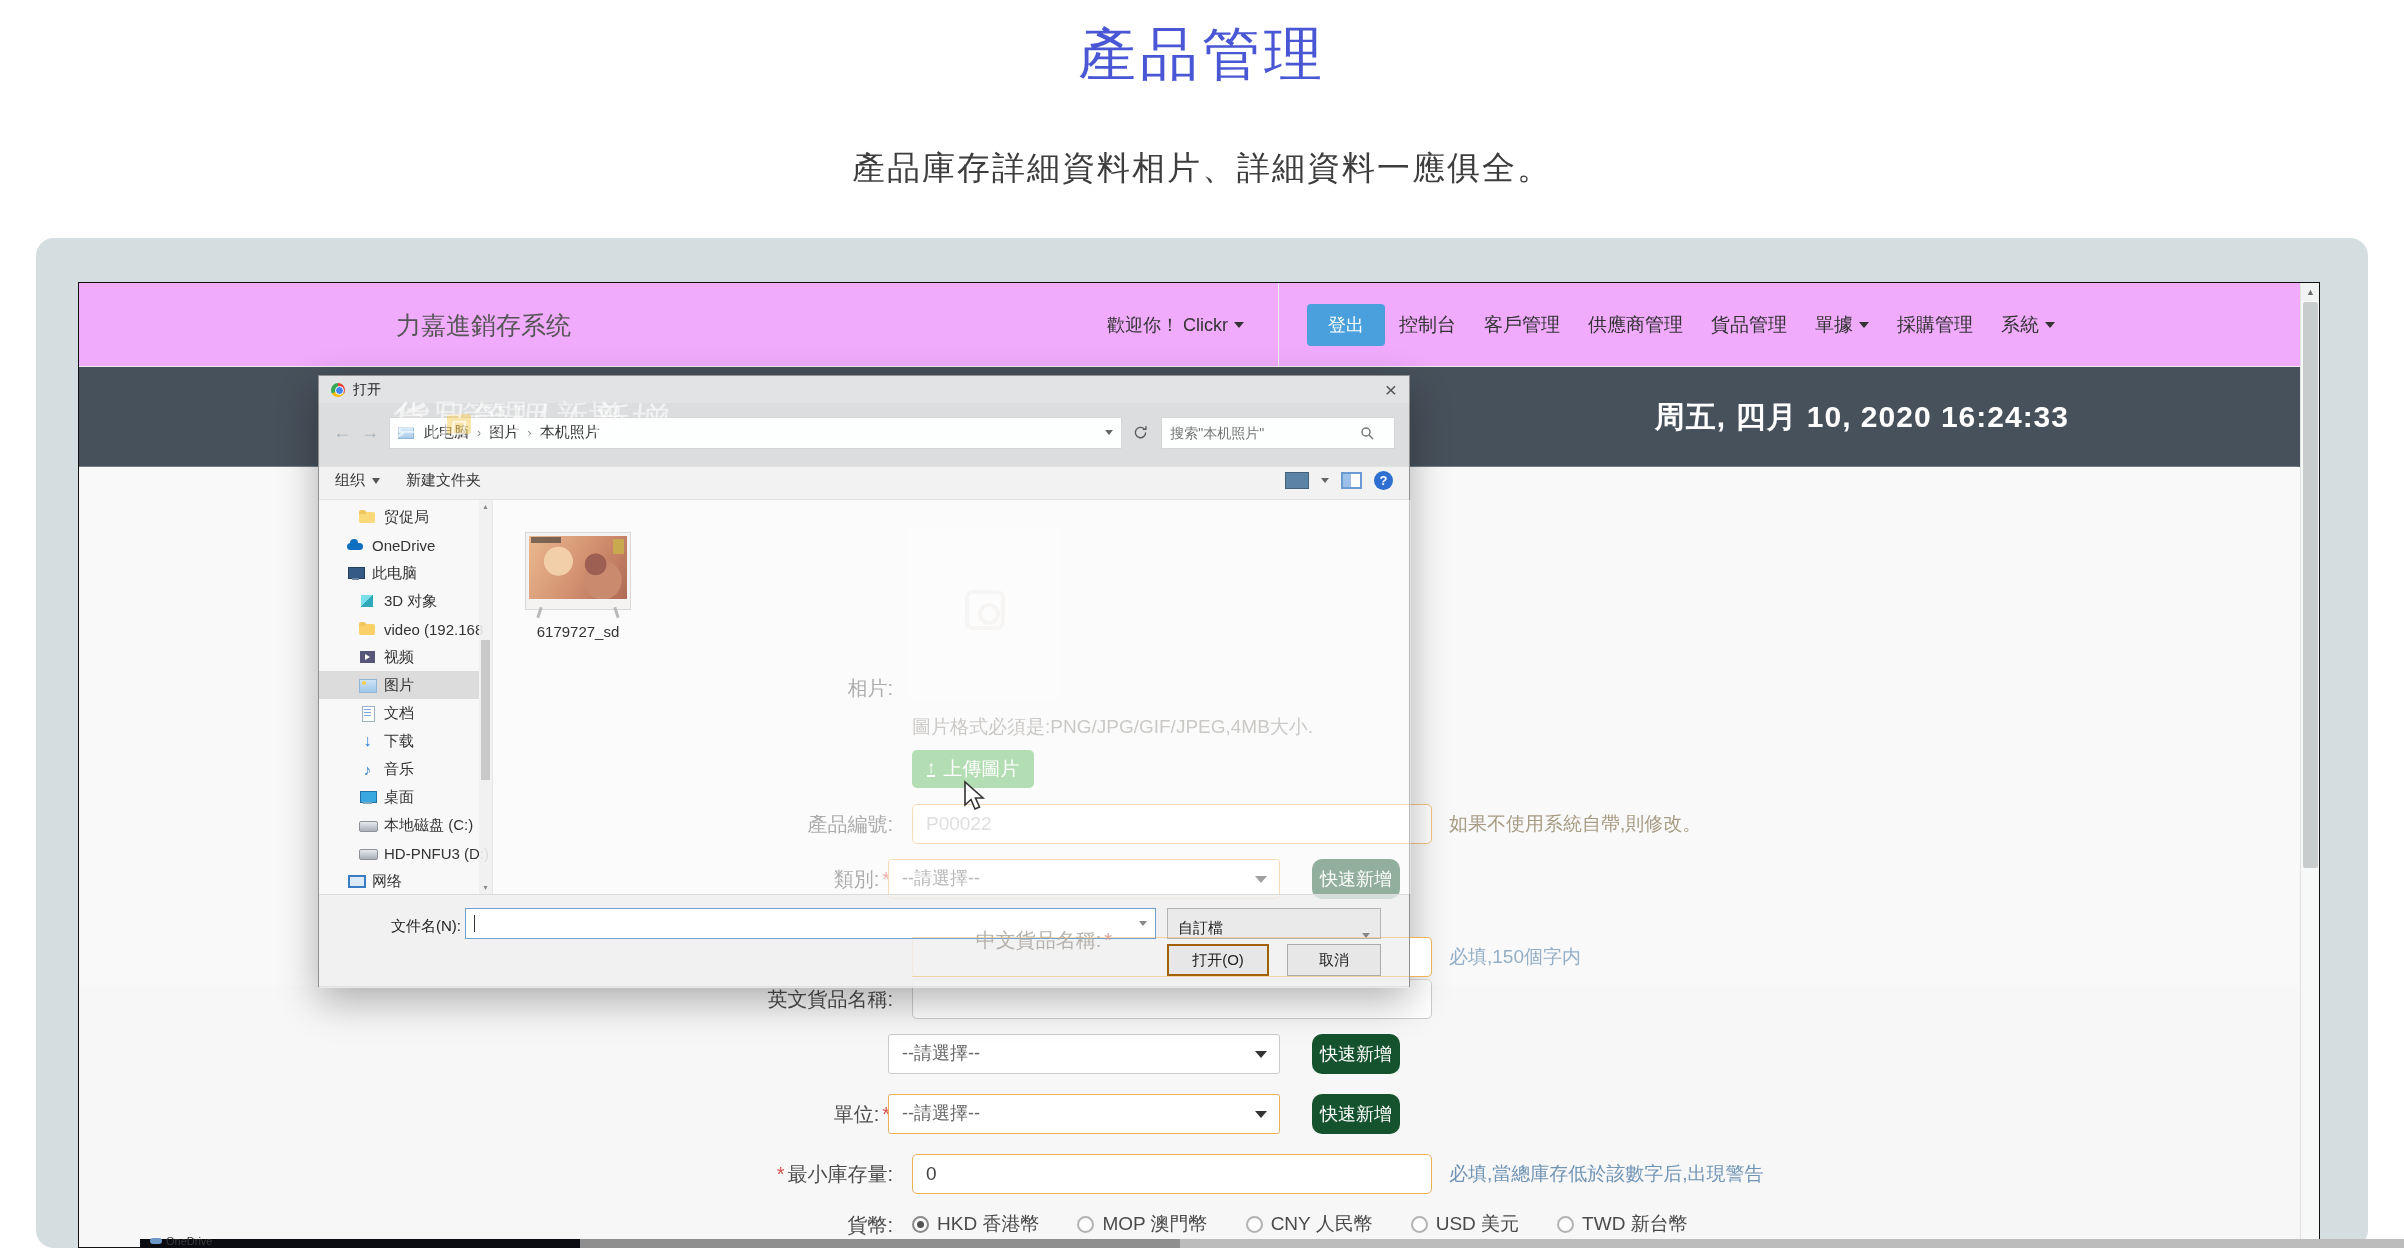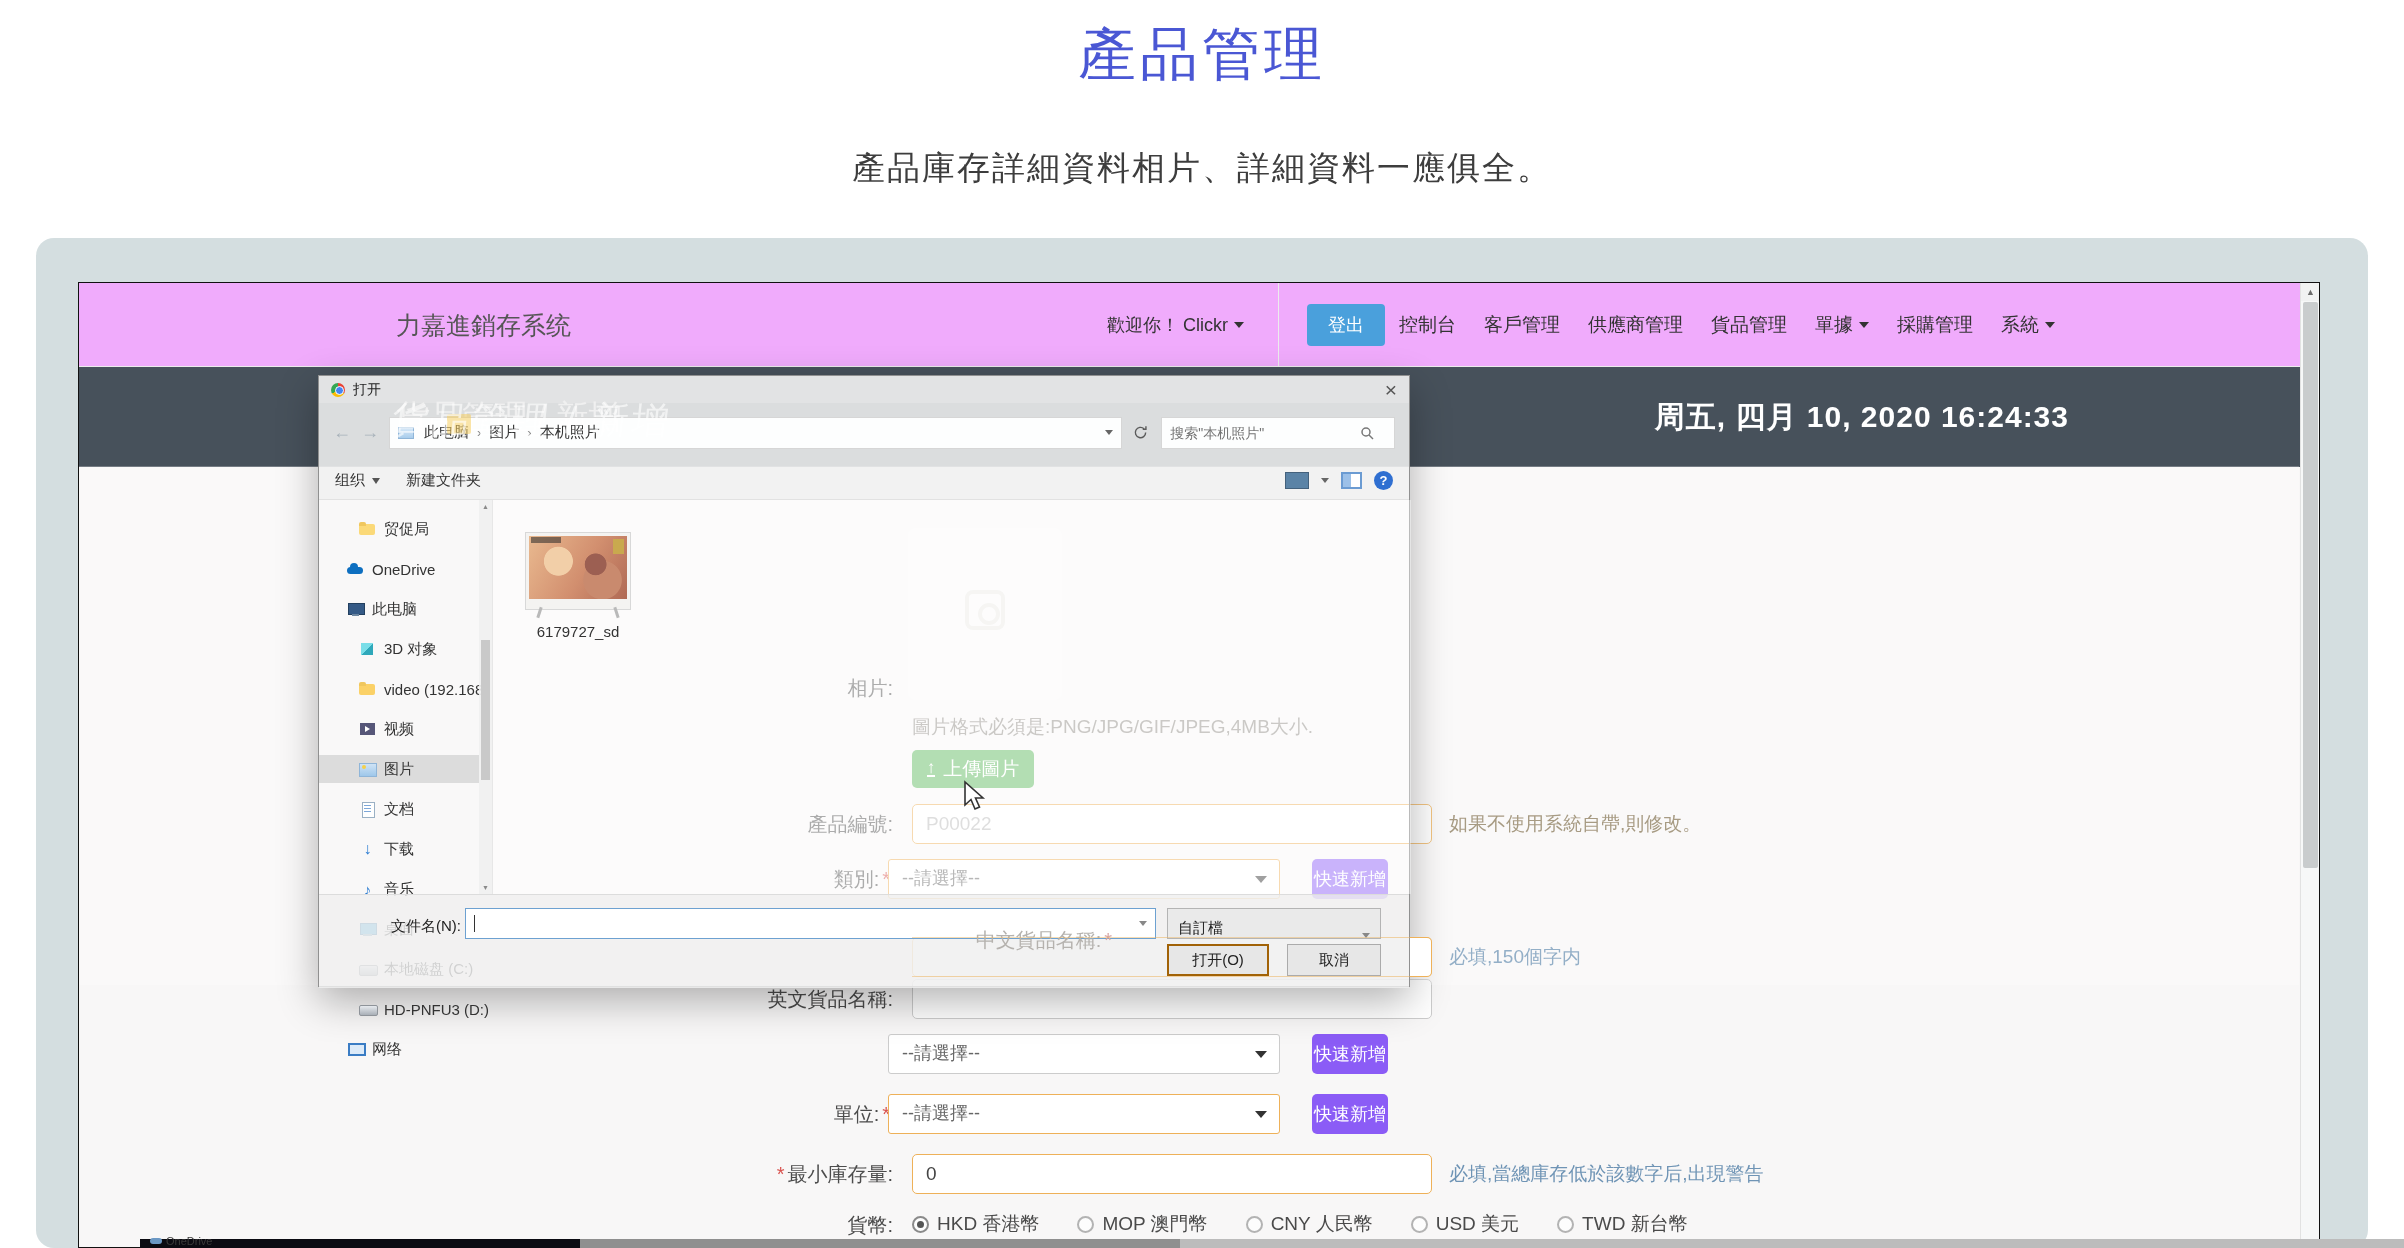--- a/index.html
+++ b/index.html
@@ -67,22 +67,22 @@
     padding:0 13px; outline:none; font-family:inherit; }
   .f-input.warn { border-color:#eeb159; }
   .f-input::placeholder { color:#b9b9b9; }
   .f-select { left:888px; width:392px; height:40px; background:#fff;
     border:1.5px solid #ccc; border-radius:3px; font-size:18px; color:#666;
     line-height:37px; padding:0 13px; }
   .f-select.warn { border-color:#eeb159; }
   .sel-arrow { position:absolute; right:12px; top:16px; width:0; height:0;
     border-left:6px solid transparent; border-right:6px solid transparent;
     border-top:7px solid #333; }
-  .quick-btn { width:76px; height:40px; background:#8b5cf6; border:none;
-    border-radius:5px; color:#fff; font-size:18px; cursor:pointer; }
+  .quick-btn { width:88px; height:40px; background:#14532d; border:none;
+    border-radius:10px; color:#fff; font-size:18px; cursor:pointer; }
   .hint-blue { font-size:19px; color:#6f94b5; line-height:40px; white-space:nowrap; }
   .hint-warn { font-size:19px; color:#8a7a5a; line-height:40px; white-space:nowrap; }
 
   
   #photo-box { left:908px; top:528px; width:154px; height:172px;
     background:#fbfafa; border-radius:8px; }
   #photo-ph { position:absolute; left:57px; top:62px; width:40px; height:40px;
     border:4px solid #eceae6; border-radius:8px; }
   #photo-ph::after { content:""; position:absolute; left:9px; top:9px;
     width:14px; height:14px; border:4px solid #eceae6; border-radius:50%; }
@@ -157,21 +157,21 @@
     background:linear-gradient(90deg,#9cc0e8 50%,#fff 50%); }
   #ico-help { width:19px; height:19px; border-radius:50%; background:#2f6fd1;
     color:#fff; font-size:13px; font-weight:bold; text-align:center;
     line-height:19px; }
 
   #dlg-body { left:0; top:124px; width:100%; height:394px; }
   #side-pane { position:absolute; left:0; top:0; width:160px; height:394px;
     background:rgba(248,248,248,0.86); }
   #side-list { position:absolute; left:0; top:3px; width:160px; }
   .side-item { height:28px; display:flex; align-items:center; padding-left:28px;
-    font-size:15px; color:#333; white-space:nowrap; cursor:pointer;margin-top:12px; }
+    font-size:15px; color:#333; white-space:nowrap; cursor:pointer; }
   .side-item.child { padding-left:40px; }
   .side-item.selected { background:#dcdcdc; }
   .s-ico { width:17px; height:16px; margin-right:8px; position:relative;
     flex:0 0 17px; display:flex; align-items:center; justify-content:center; }
   .i-folder::before, .i-folder-net::before { content:""; position:absolute;
     left:0; top:3px; width:16px; height:11px; background:#fbd978;
     border-radius:2px; }
   .i-folder::after, .i-folder-net::after { content:""; position:absolute;
     left:0; top:1px; width:7px; height:4px; background:#f0c75e;
     border-radius:2px 2px 0 0; }

